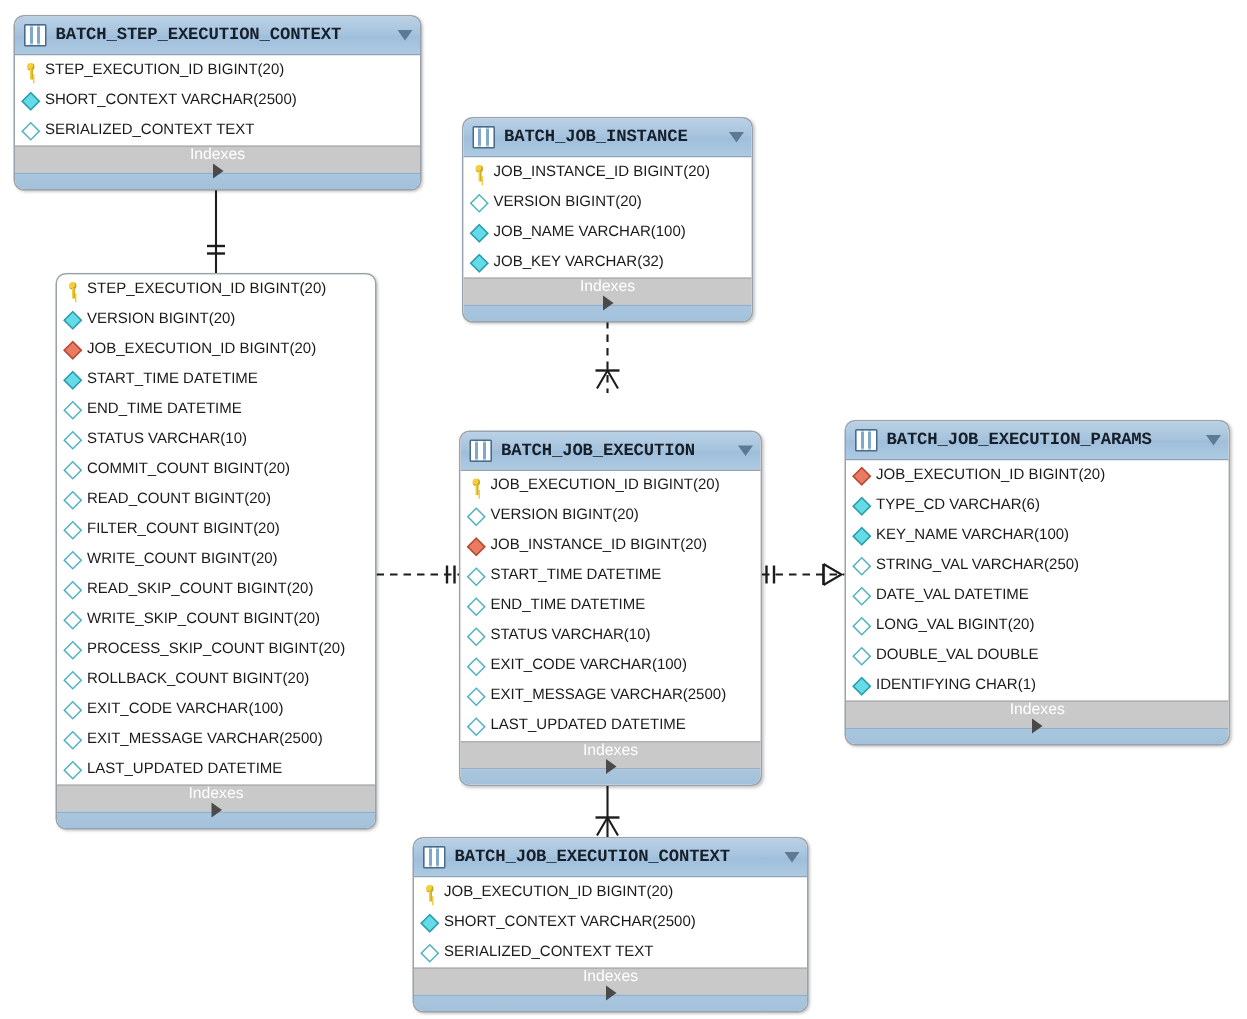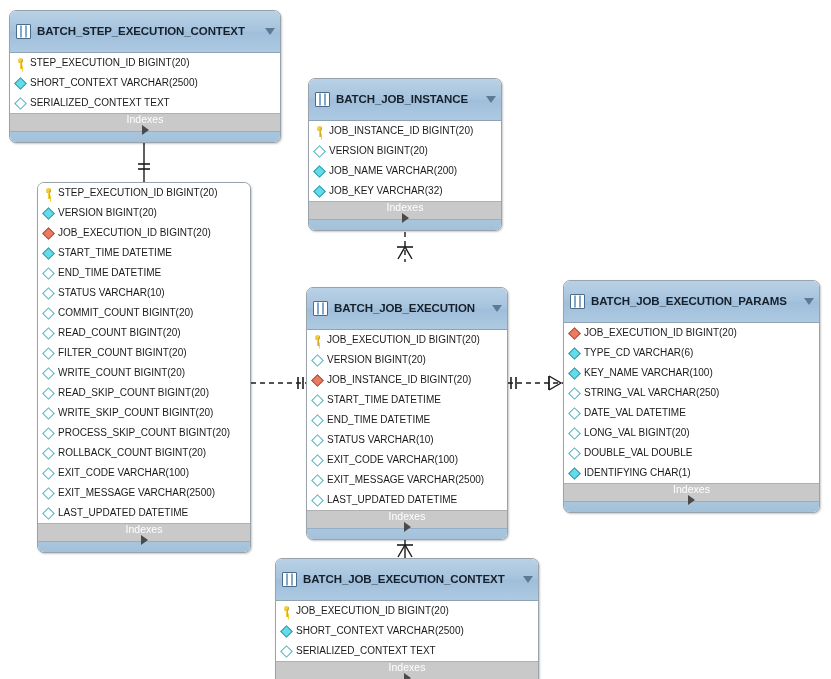--- a/index.html
+++ b/index.html
@@ -36,27 +36,28 @@
     position: absolute;
     box-sizing: border-box;
     border: 1px solid #9aa3ab;
     border-radius: 7px;
     background: #ffffff;
     box-shadow: 1px 1px 2px rgba(0,0,0,0.22);
     overflow: hidden;
   }
 
   .tbl-header {
-    height: 42px;
+    height: 26px;
     display: flex;
     align-items: center;
     padding: 0 5px 0 6px;
     background: linear-gradient(to bottom, #b9d1e6 0%, #a6c3dd 48%, #9fbedb 52%, #aecae2 100%);
     border-bottom: 1px solid #8fa3b5;
     box-sizing: border-box;
+    font-family: Liberation Mono, monospace;
   }
   .tbl-icon {
     width: 13px;
     height: 13px;
     flex: 0 0 13px;
     margin-right: 6px;
     border: 1px solid #4b6versus;
     border: 1px solid #4a6b8a;
     border-radius: 1px;
     background:
@@ -292,21 +293,21 @@
           <div class="col-row">
             <span class="col-icon ic-pk"></span>
             <span class="col-text">JOB_INSTANCE_ID BIGINT(20)</span>
           </div>
           <div class="col-row">
             <span class="col-icon ic-null"></span>
             <span class="col-text">VERSION BIGINT(20)</span>
           </div>
           <div class="col-row">
             <span class="col-icon ic-nn"></span>
-            <span class="col-text">JOB_NAME VARCHAR(200)</span>
+            <span class="col-text">JOB_NAME VARCHAR(100)</span>
           </div>
           <div class="col-row">
             <span class="col-icon ic-nn"></span>
             <span class="col-text">JOB_KEY VARCHAR(32)</span>
           </div>
         </div>
         <div class="tbl-indexes">
           <span class="idx-label">Indexes</span>
           <span class="idx-arrow"></span>
         </div>

